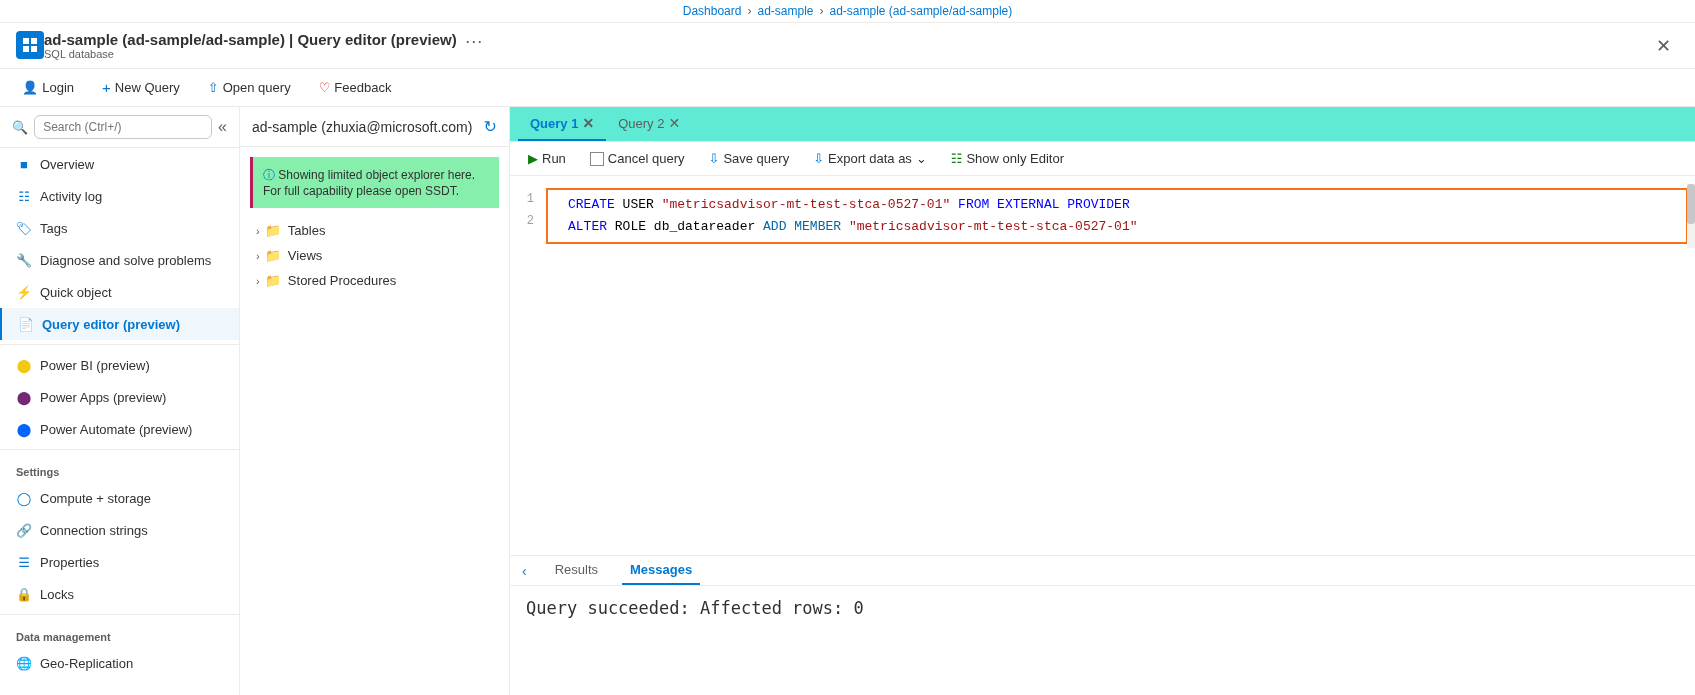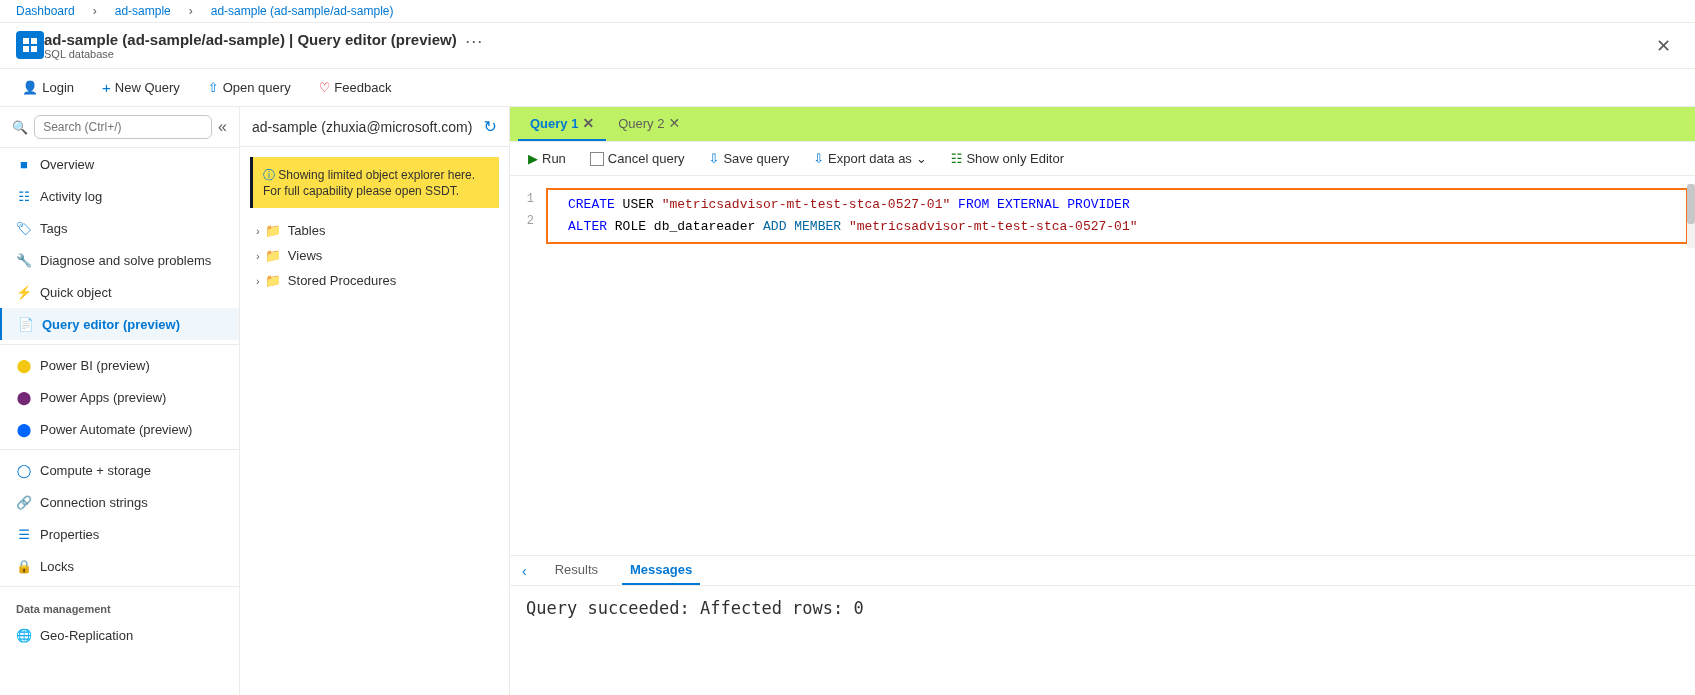--- a/index.html
+++ b/index.html
@@ -9,21 +9,21 @@
     .top-bar { background: #fff; border-bottom: 1px solid #edebe9; padding: 0 16px; height: 46px; display: flex; align-items: center; justify-content: space-between; }
     .top-bar-left { display: flex; align-items: flex-start; }
     .app-icon { width: 28px; height: 28px; background: #0078d4; border-radius: 4px; display: flex; align-items: center; justify-content: center; }
     .app-icon svg { width: 18px; height: 18px; fill: white; }
     .title-area h1 { font-size: 15px; font-weight: 600; color: #323130; }
     .title-area p { font-size: 11px; color: #605e5c; }
     .title-more { color: #605e5c; font-size: 18px; cursor: pointer; margin-left: 8px; }
     .close-btn { font-size: 18px; color: #605e5c; cursor: pointer; background: none; border: none; padding: 4px 8px; }
 
     
-    .breadcrumb { background: #fff; border-bottom: 1px solid #edebe9; padding: 4px 16px; font-size: 12px; color: #0078d4; display: flex; gap: 18px; align-items: center; }
+    .breadcrumb { background: #fff; border-bottom: 1px solid #edebe9; padding: 4px 16px; font-size: 12px; color: #0078d4; display: flex; gap: 6px; align-items: center; justify-content: center; }
     .breadcrumb span { color: #605e5c; }
 
     
     .main-layout { display: flex; flex: 1; overflow: hidden; }
 
     
     .sidebar { width: 240px; background: #fff; border-right: 1px solid #edebe9; display: flex; flex-direction: column; overflow-y: auto; flex-shrink: 0; }
     .sidebar-search { padding: 8px 12px; border-bottom: 1px solid #edebe9; display: flex; align-items: center; gap: 6px; }
     .sidebar-search input { border: 1px solid #c7c7c7; padding: 4px 8px; font-size: 12px; width: 100%; border-radius: 6px; }
     .sidebar-collapse { margin-left: auto; cursor: pointer; color: #605e5c; font-size: 16px; }
@@ -38,28 +38,28 @@
     .toolbar-btn { display: flex; align-items: center; gap: 4px; cursor: pointer; color: #323130; font-size: 13px; background: none; border: none; padding: 4px 6px; }
 
     
     .content-area { flex: 1; display: flex; overflow: hidden; }
 
     
     .object-explorer { width: 270px; border-right: 1px solid #edebe9; background: #fff; display: flex; flex-direction: column; flex-shrink: 0; overflow-y: auto; }
     .explorer-header { padding: 10px 12px; display: flex; align-items: center; justify-content: space-between; border-bottom: 1px solid #edebe9; font-size: 13px; color: #323130; }
     .explorer-db { font-size: 14px; color: #323130; }
     .refresh-btn { cursor: pointer; color: #0078d4; font-size: 16px; }
-    .info-box { margin: 10px; padding: 10px; background: #fde047; border-left: 3px solid #0f172a; font-size: 12px; color: #323130; }
+    .info-box { margin: 10px; padding: 10px; background: #86efac; border-left: 3px solid #be185d; font-size: 12px; color: #323130; }
     .tree-item { display: flex; align-items: center; gap: 6px; padding: 5px 16px; cursor: pointer; font-size: 13px; }
     .tree-chevron { color: #605e5c; font-size: 11px; }
     .tree-folder { color: #ffb900; }
 
     
     .query-panel { flex: 1; display: flex; flex-direction: column; overflow: hidden; }
-    .query-tabs { display: flex; align-items: center; border-bottom: 1px solid #edebe9; background: #bef264; padding-left: 8px; }
+    .query-tabs { display: flex; align-items: center; border-bottom: 1px solid #edebe9; background: #5eead4; padding-left: 8px; }
     .query-tab { display: flex; align-items: center; gap: 4px; padding: 8px 12px; cursor: pointer; font-size: 13px; color: #605e5c; border-bottom: 2px solid transparent; }
     .query-tab.active { color: #0078d4; border-bottom: 2px solid #0078d4; font-weight: 600; }
     .query-tab-close { font-size: 14px; color: #605e5c; cursor: pointer; }
     .query-actions { background: #fff; padding: 6px 12px; display: flex; align-items: center; gap: 12px; border-bottom: 1px solid #edebe9; }
     .query-action-btn { display: flex; align-items: center; gap: 4px; cursor: pointer; font-size: 13px; color: #323130; background: none; border: none; padding: 3px 6px; }
     .cancel-checkbox { width: 14px; height: 14px; border: 1px solid #8a8886; display: inline-block; }
 
     
     .code-editor { flex: 1; background: #fff; padding: 8px 0; overflow-y: auto; font-family: 'Consolas', 'Courier New', monospace; font-size: 13px; position: relative; }
     .code-editor-inner { position: relative; }
@@ -167,20 +167,21 @@
     <div class="nav-item">
       <span class="nav-icon" style="color:#742774;">⬤</span>
       <span>Power Apps (preview)</span>
     </div>
     <div class="nav-item">
       <span class="nav-icon" style="color:#0066ff;">⬤</span>
       <span>Power Automate (preview)</span>
     </div>
 
     <div class="divider"></div>
+    <div class="section-header">Settings</div>
     <div class="nav-item">
       <span class="nav-icon" style="color:#0078d4;">◯</span>
       <span>Compute + storage</span>
     </div>
     <div class="nav-item">
       <span class="nav-icon" style="color:#0078d4;">🔗</span>
       <span>Connection strings</span>
     </div>
     <div class="nav-item">
       <span class="nav-icon" style="color:#0078d4;">☰</span>

